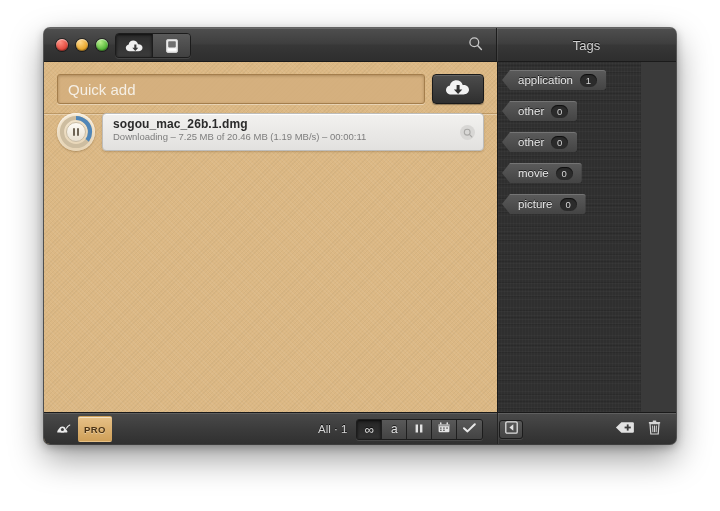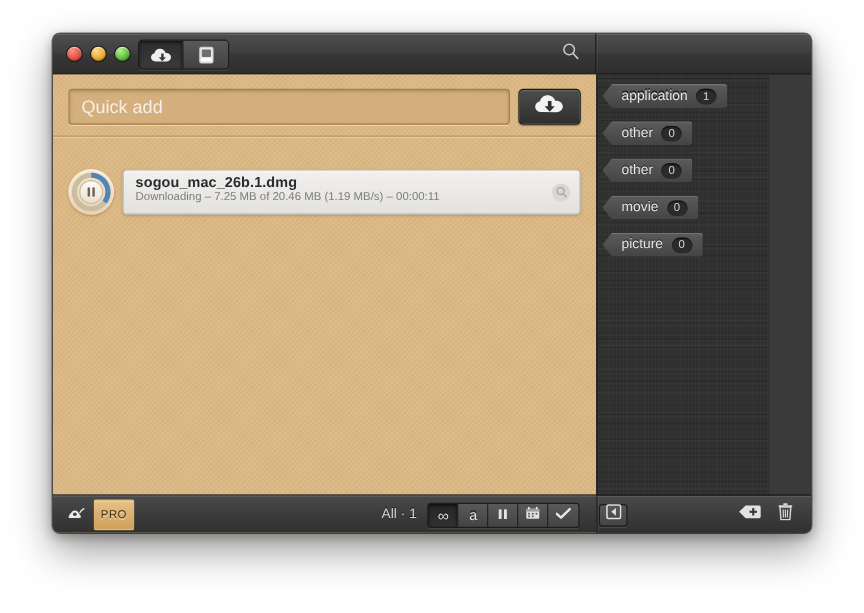--- a/index.html
+++ b/index.html
@@ -125,21 +125,21 @@
     border-radius: 4px;
     background: linear-gradient(to bottom, #4c4c4c, #2f2f2f);
     border: 1px solid #1a1a1a;
     display: flex; align-items: center; justify-content: center;
     box-shadow: inset 0 1px 0 rgba(255,255,255,0.14),
                 0 1px 1px rgba(0,0,0,0.35);
   }
 
   
   .dl-item {
-    position: absolute; left: 13px; top: 78px;
+    position: absolute; left: 13px; top: 50px;
     width: 427px; height: 40px;
     display: flex; align-items: center;
   }
   .dl-ring {
     position: relative;
     width: 38px; height: 38px; flex: 0 0 38px;
     border-radius: 50%;
     background: linear-gradient(to bottom, #f3e6cf, #e6d3b4);
     box-shadow: inset 0 1px 2px rgba(255,255,255,0.8),
                 0 1px 2px rgba(120,90,50,0.45);
@@ -236,21 +236,21 @@
   }
   .bb-left {
     position: absolute; left: 10px; top: 0; height: 32px;
     display: flex; align-items: center; gap: 7px;
   }
   .pro-badge {
     height: 15px; padding: 12px 5px;
     border-radius: 2px;
     background: linear-gradient(to bottom, #e7c187, #cfa059);
     color: #4b3314;
-    font-size: 9.5px; font-weight: normal;
+    font-size: 9.5px; font-weight: bold;
     display: flex; align-items: center;
     letter-spacing: 0.4px;
     border: 1px solid #a8accc00;
     box-shadow: inset 0 1px 0 rgba(255,255,255,0.5);
     text-shadow: 0 1px 0 rgba(255,255,255,0.35);
   }
   .bb-center {
     position: absolute; left: 234px; top: 0; height: 32px;
     display: flex; align-items: center; gap: 8px; margin-left: 40px;
   }
@@ -339,20 +339,21 @@
       <span>
         <svg width="15" height="15" viewBox="0 0 15 15">
           <circle cx="6.3" cy="6.3" r="4.4" fill="none" stroke="#c8c8c8" stroke-width="1.3"></circle>
           <line x1="9.6" y1="9.6" x2="13.4" y2="13.6" stroke="#c8c8c8" stroke-width="1.4" stroke-linecap="round"></line>
         </svg>
       </span>
     </div>
 
     <div class="titlebar-divider"></div>
 
+    <div class="tags-title">Tags</div>
   </div>
 
   <div class="main-pane">
 
     <div class="quickadd-row">
       <input class="quickadd-input" type="text" placeholder="Quick add" style="">
       <div class="download-btn">
         <span>
           <svg width="26" height="19" viewBox="0 0 26 19">
             <path d="M6.2 16.4C3.2 16.4 1 14.4 1 11.9c0-2.2 1.7-4.1 4-4.5C5.5 4.5 8.1 2.3 11.3 2.3c3.1 0 5.7 2 6.4 4.8 0.3-0.04 0.5-0.06 0.8-0.06 3 0 5.5 2 5.5 4.7s-2.5 4.7-5.5 4.7z" fill="#f2f2f2"></path>

